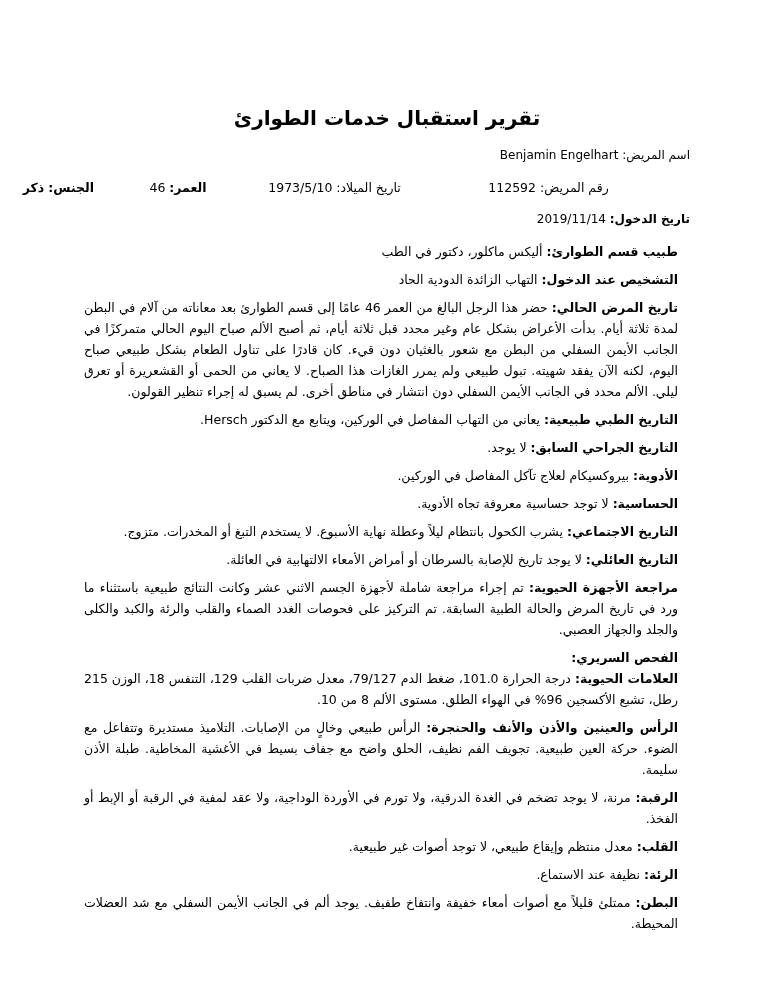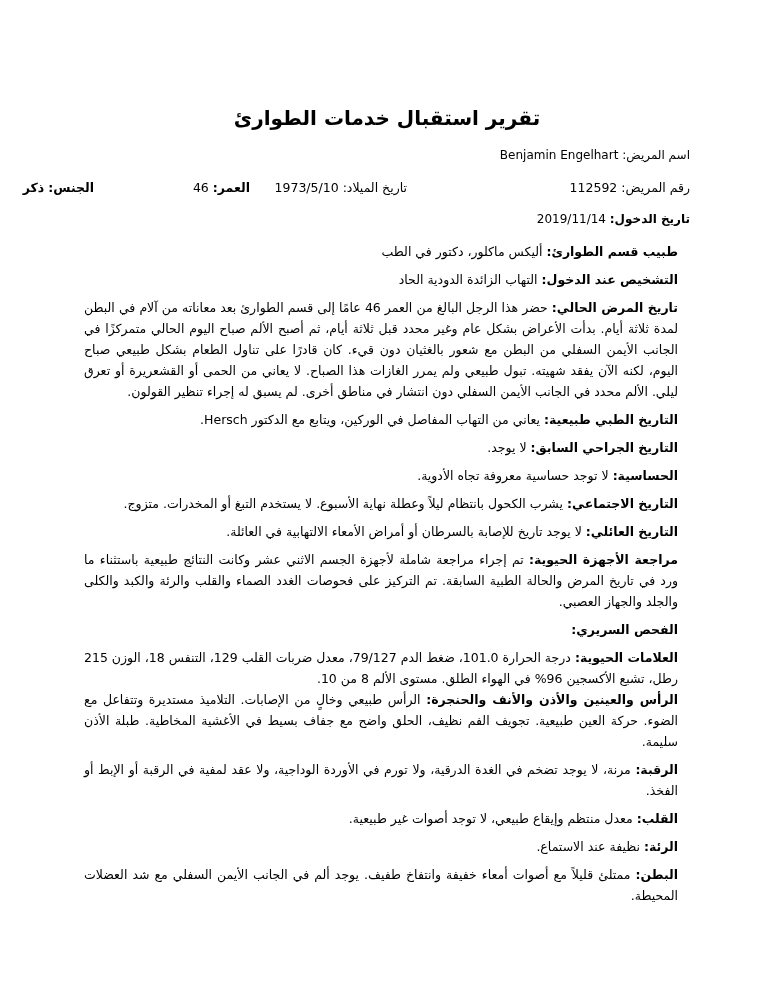--- a/index.html
+++ b/index.html
@@ -22,21 +22,21 @@
   }
   .hline{
     font-size:12px;line-height:21px;
     margin:0 0 11px 0;text-align:right;
   }
   .frow{
     display:flex;
     font-size:12.5px;line-height:21px;
     margin:0 0 11px 0;
   }
-  .f{white-space:nowrap;text-align:right;}
+  .f{white-space:nowrap;text-align:center;}
   .f-id{width:283px;}
   .f-dob{width:145px;margin-left:12px;}
   .f-age{width:144px;margin-left:12px;}
   .f-gender{flex:1;min-width:0;}
   .b{font-weight:bold;}
   .secs .sec{
     font-size:12.5px;line-height:21px;
     margin:0 12px 7px 0;
     text-align:justify;
   }
@@ -61,20 +61,21 @@
   </div>
 
   <p class="hline"><span class="b">تاريخ الدخول:</span> <span>2019/11/14</span></p>
 
   <div class="secs">
       <p class="sec"><span class="sec-label">طبيب قسم الطوارئ:</span> <span class="sec-text">أليكس ماكلور، دكتور في الطب</span></p>
       <p class="sec"><span class="sec-label">التشخيص عند الدخول:</span> <span class="sec-text">التهاب الزائدة الدودية الحاد</span></p>
       <p class="sec"><span class="sec-label">تاريخ المرض الحالي:</span> <span class="sec-text">حضر هذا الرجل البالغ من العمر 46 عامًا إلى قسم الطوارئ بعد معاناته من آلام في البطن لمدة ثلاثة أيام. بدأت الأعراض بشكل عام وغير محدد قبل ثلاثة أيام، ثم أصبح الألم صباح اليوم الحالي متمركزًا في الجانب الأيمن السفلي من البطن مع شعور بالغثيان دون قيء. كان قادرًا على تناول الطعام بشكل طبيعي صباح اليوم، لكنه الآن يفقد شهيته. تبول طبيعي ولم يمرر الغازات هذا الصباح. لا يعاني من الحمى أو القشعريرة أو تعرق ليلي. الألم محدد في الجانب الأيمن السفلي دون انتشار في مناطق أخرى. لم يسبق له إجراء تنظير القولون.</span></p>
       <p class="sec"><span class="sec-label">التاريخ الطبي طبيعية:</span> <span class="sec-text">يعاني من التهاب المفاصل في الوركين، ويتابع مع الدكتور Hersch.</span></p>
       <p class="sec"><span class="sec-label">التاريخ الجراحي السابق:</span> <span class="sec-text">لا يوجد.</span></p>
+      <p class="sec"><span class="sec-label">الأدوية:</span> <span class="sec-text">بيروكسيكام لعلاج تآكل المفاصل في الوركين.</span></p>
       <p class="sec"><span class="sec-label">الحساسية:</span> <span class="sec-text">لا توجد حساسية معروفة تجاه الأدوية.</span></p>
       <p class="sec"><span class="sec-label">التاريخ الاجتماعي:</span> <span class="sec-text">يشرب الكحول بانتظام ليلاً وعطلة نهاية الأسبوع. لا يستخدم التبغ أو المخدرات. متزوج.</span></p>
       <p class="sec"><span class="sec-label">التاريخ العائلي:</span> <span class="sec-text">لا يوجد تاريخ للإصابة بالسرطان أو أمراض الأمعاء الالتهابية في العائلة.</span></p>
       <p class="sec"><span class="sec-label">مراجعة الأجهزة الحيوية:</span> <span class="sec-text">تم إجراء مراجعة شاملة لأجهزة الجسم الاثني عشر وكانت النتائج طبيعية باستثناء ما ورد في تاريخ المرض والحالة الطبية السابقة. تم التركيز على فحوصات الغدد الصماء والقلب والرئة والكبد والكلى والجلد والجهاز العصبي.</span></p>
       <p class="sec"><span class="sec-label">الفحص السريري:</span> <span class="sec-text"></span></p>
       <p class="sec"><span class="sec-label">العلامات الحيوية:</span> <span class="sec-text">درجة الحرارة 101.0، ضغط الدم 79/127، معدل ضربات القلب 129، التنفس 18، الوزن 215 رطل، تشبع الأكسجين 96% في الهواء الطلق. مستوى الألم 8 من 10.</span></p>
       <p class="sec"><span class="sec-label">الرأس والعينين والأذن والأنف والحنجرة:</span> <span class="sec-text">الرأس طبيعي وخالٍ من الإصابات. التلاميذ مستديرة وتتفاعل مع الضوء. حركة العين طبيعية. تجويف الفم نظيف، الحلق واضح مع جفاف بسيط في الأغشية المخاطية. طبلة الأذن سليمة.</span></p>
       <p class="sec"><span class="sec-label">الرقبة:</span> <span class="sec-text">مرنة، لا يوجد تضخم في الغدة الدرقية، ولا تورم في الأوردة الوداجية، ولا عقد لمفية في الرقبة أو الإبط أو الفخذ.</span></p>
       <p class="sec"><span class="sec-label">القلب:</span> <span class="sec-text">معدل منتظم وإيقاع طبيعي، لا توجد أصوات غير طبيعية.</span></p>
       <p class="sec"><span class="sec-label">الرئة:</span> <span class="sec-text">نظيفة عند الاستماع.</span></p>

